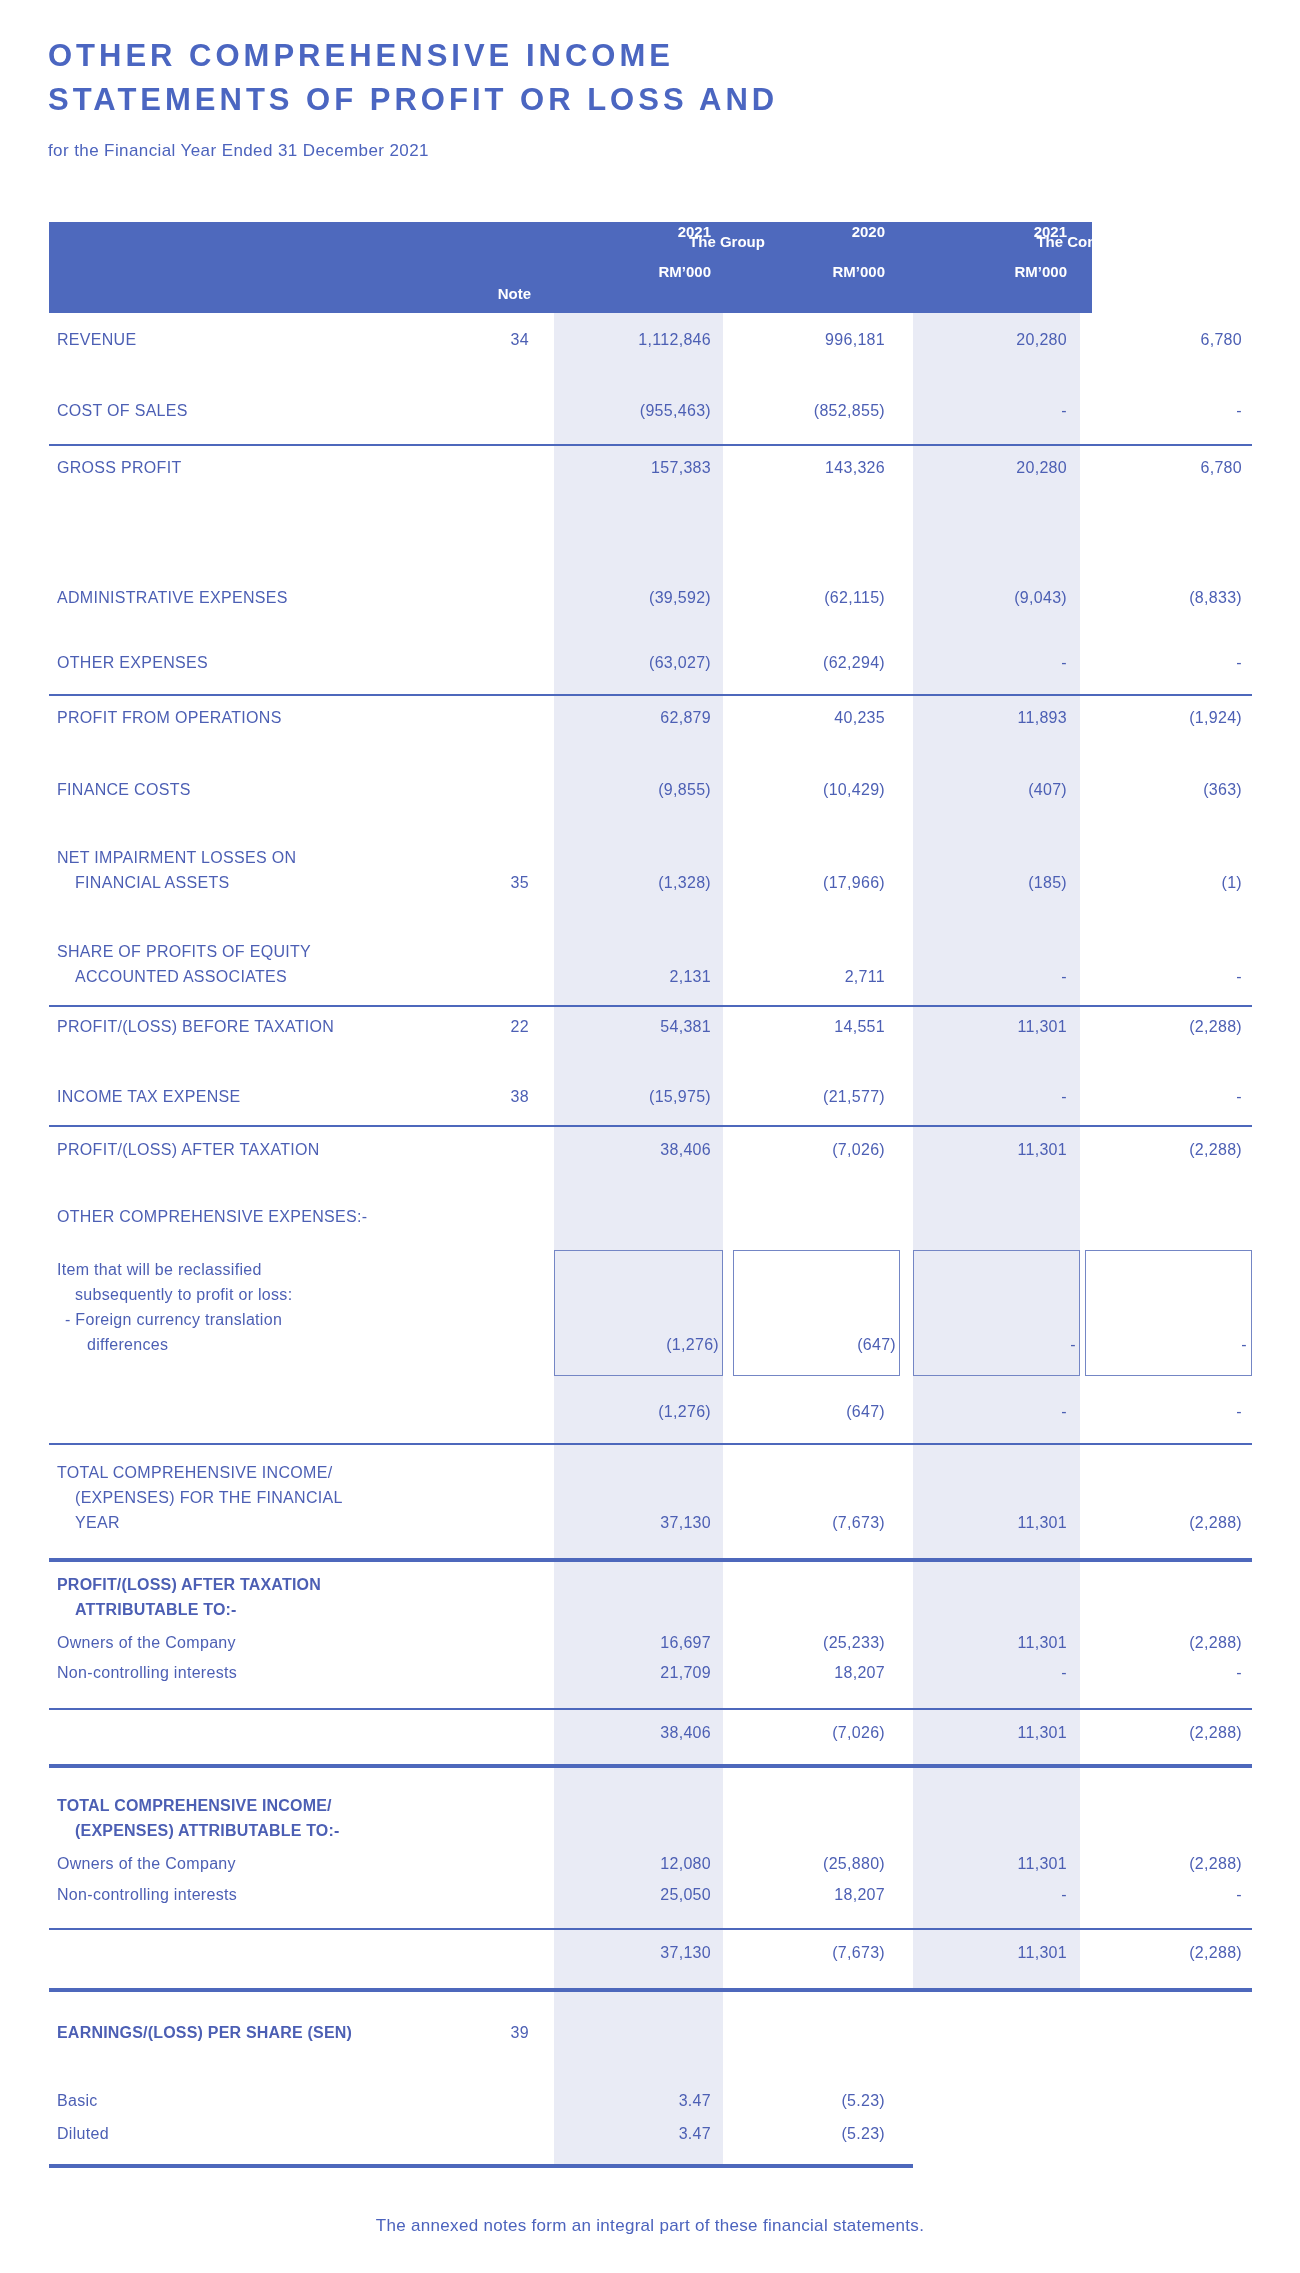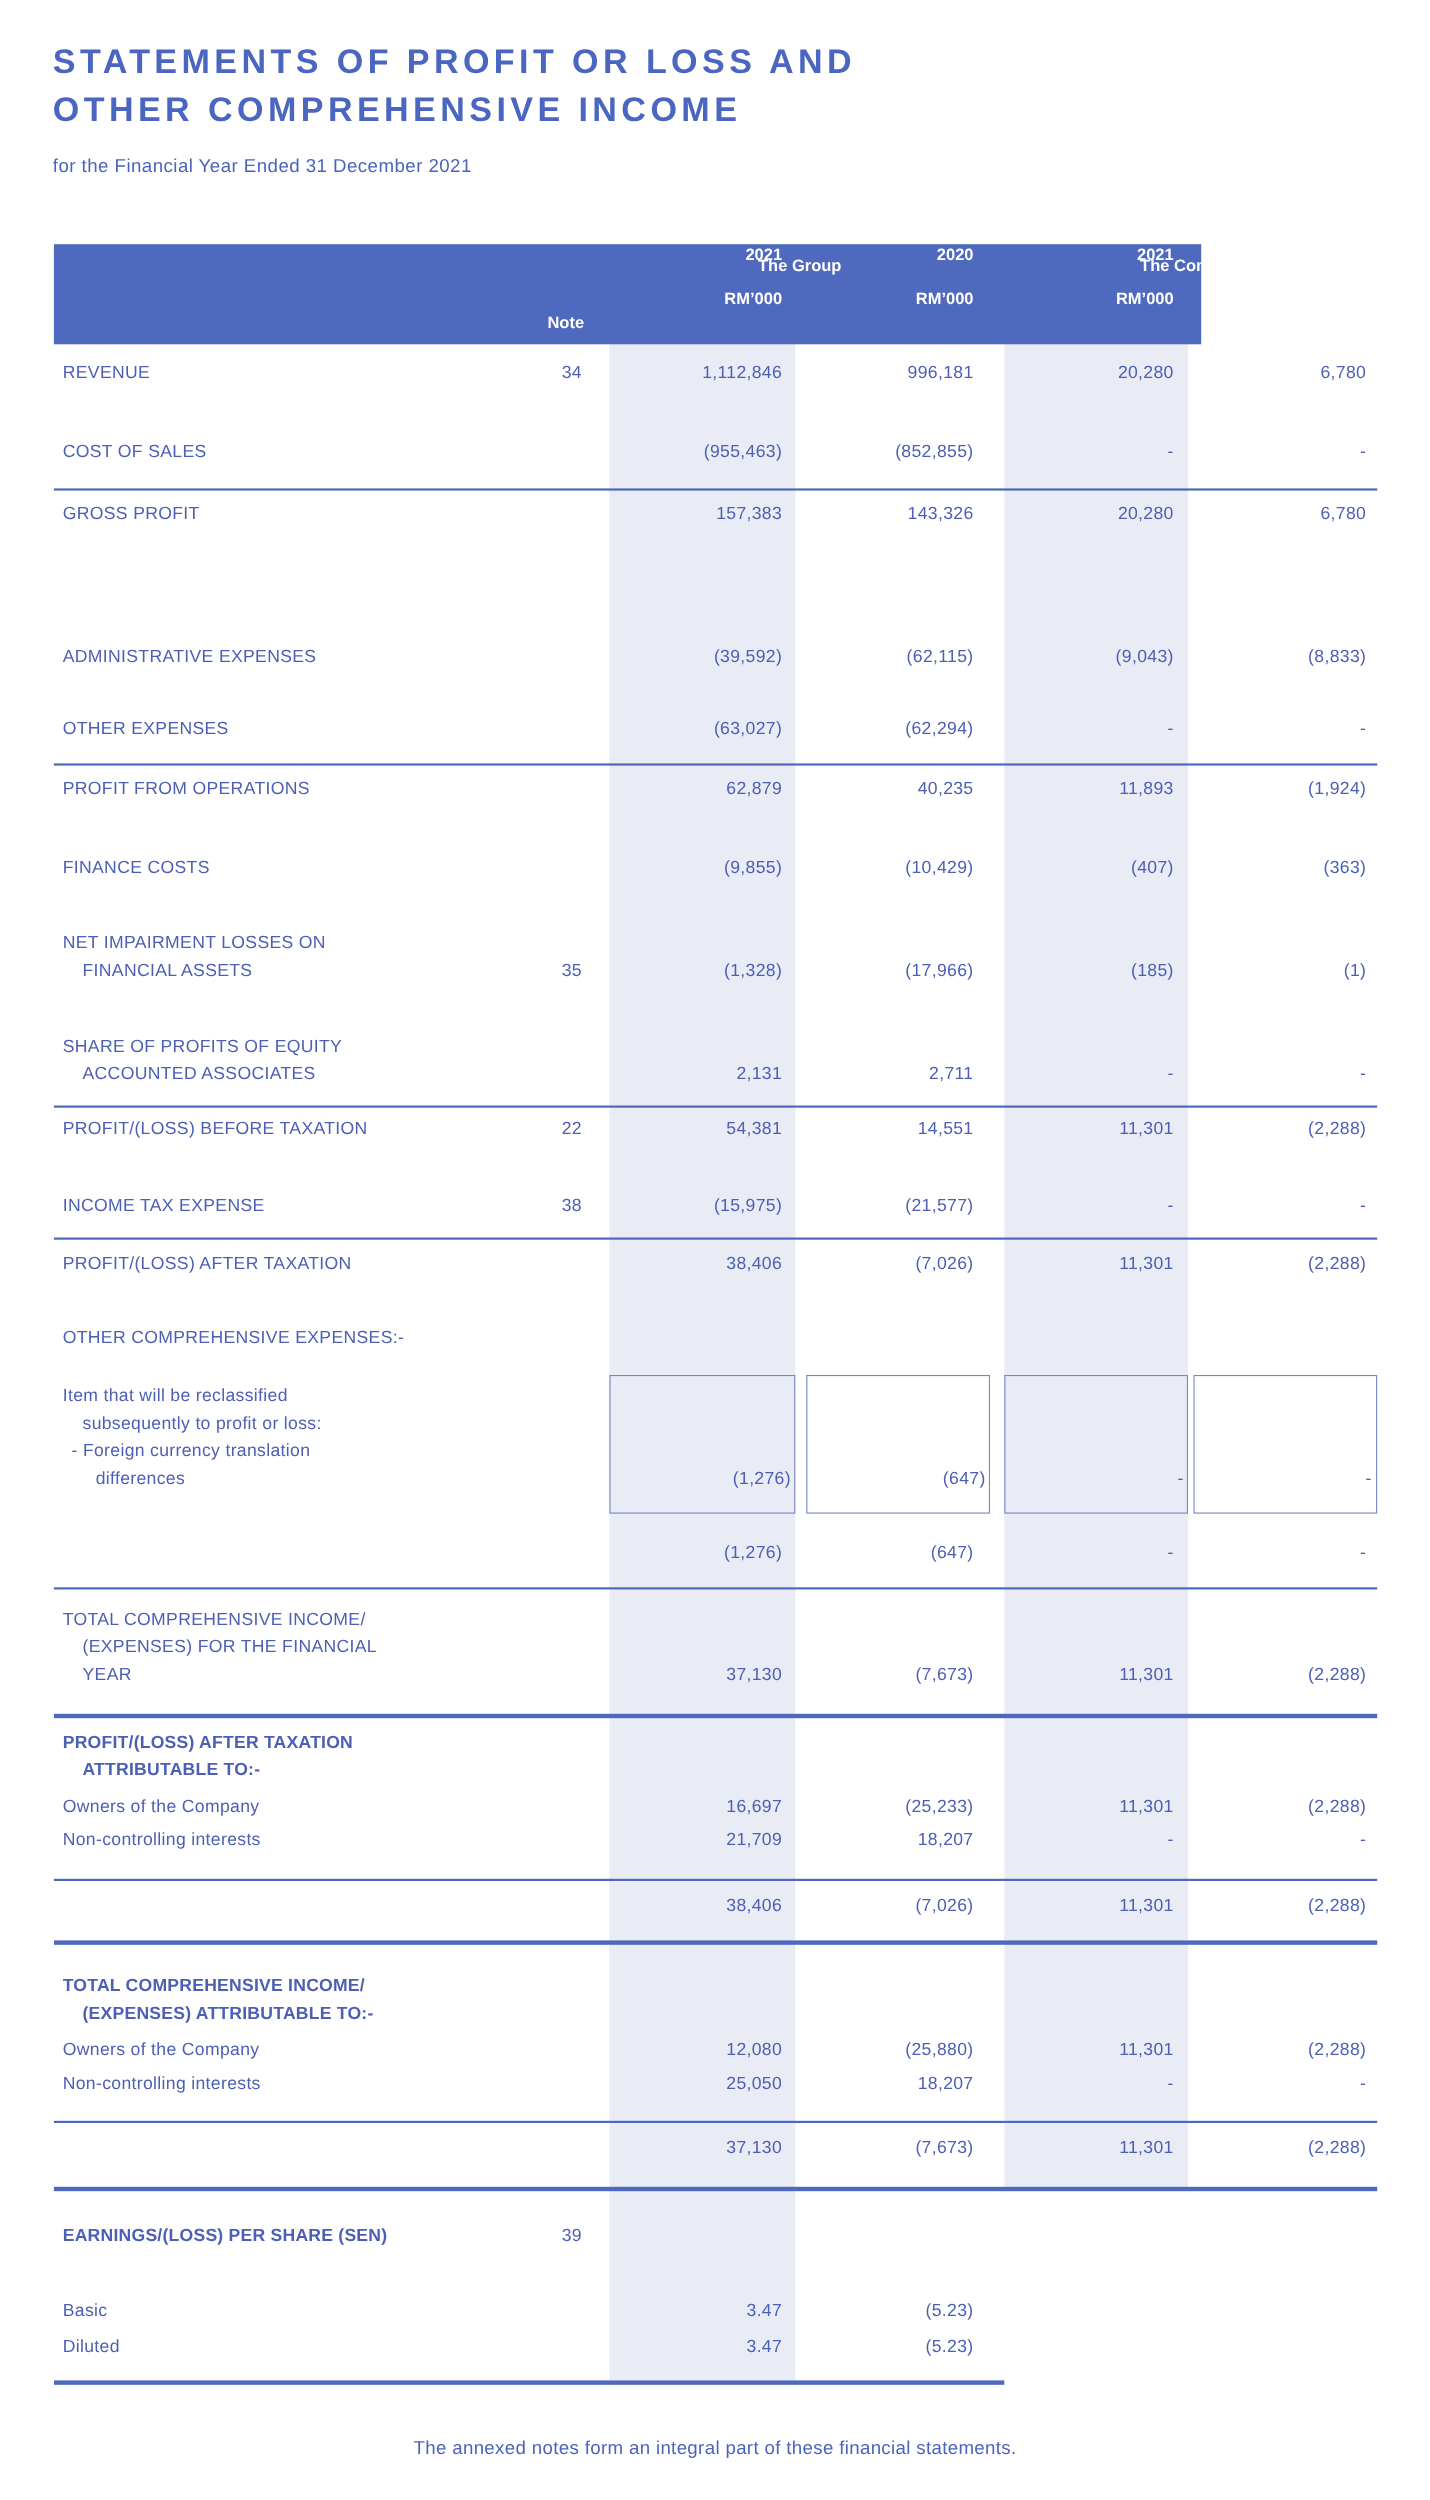--- a/index.html
+++ b/index.html
@@ -50,22 +50,22 @@
   .b1{left:505px;width:169px}.b2{left:684px;width:167px}.b3{left:864px;width:167px}.b4{left:1036px;width:167px}
   .footer{
     position:absolute;left:0;top:2216px;width:1300px;text-align:center;
     font-size:17px;letter-spacing:0.3px;color:#4c63bd;
   }
 </style>
 </head>
 <body>
 
 <div class="title">
+  <div>OTHER COMPREHENSIVE INCOME</div>
   <div>STATEMENTS OF PROFIT OR LOSS AND</div>
-  <div>OTHER COMPREHENSIVE INCOME</div>
   <div class="subtitle">for the Financial Year Ended 31 December 2021</div>
 </div>
 
 <div class="tbl">
 
   <div class="stripe sg"></div>
   <div class="stripe sc"></div>
 
   <div class="band">
     <div class="grp">The Group</div>

